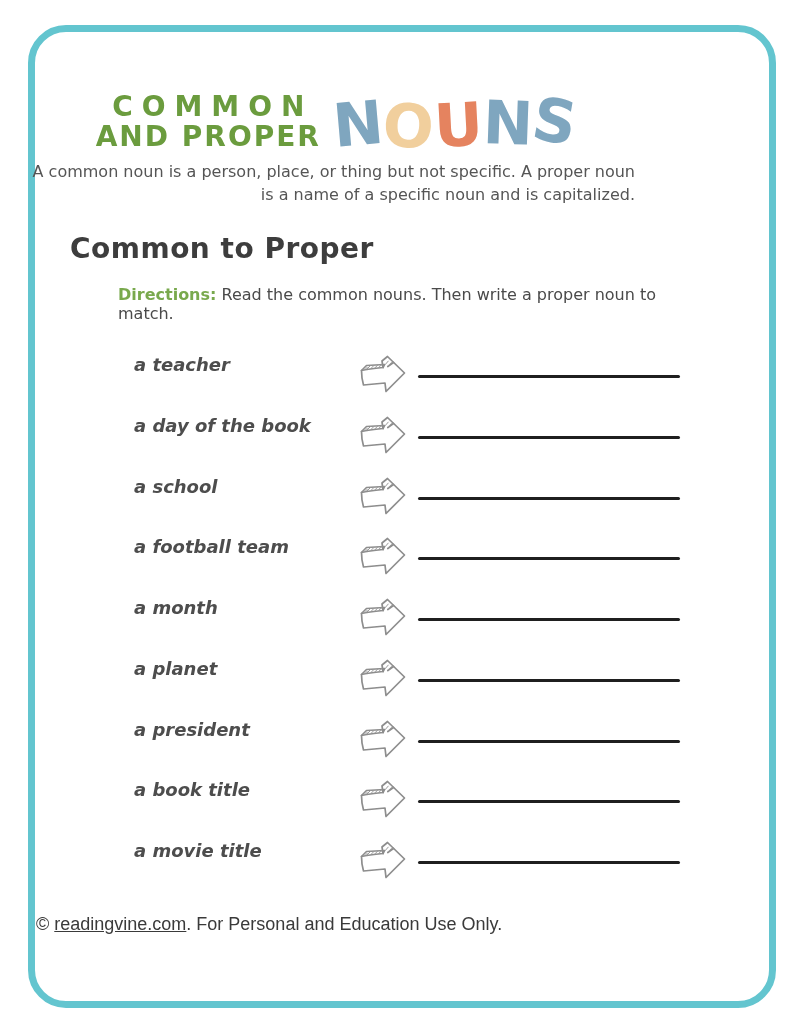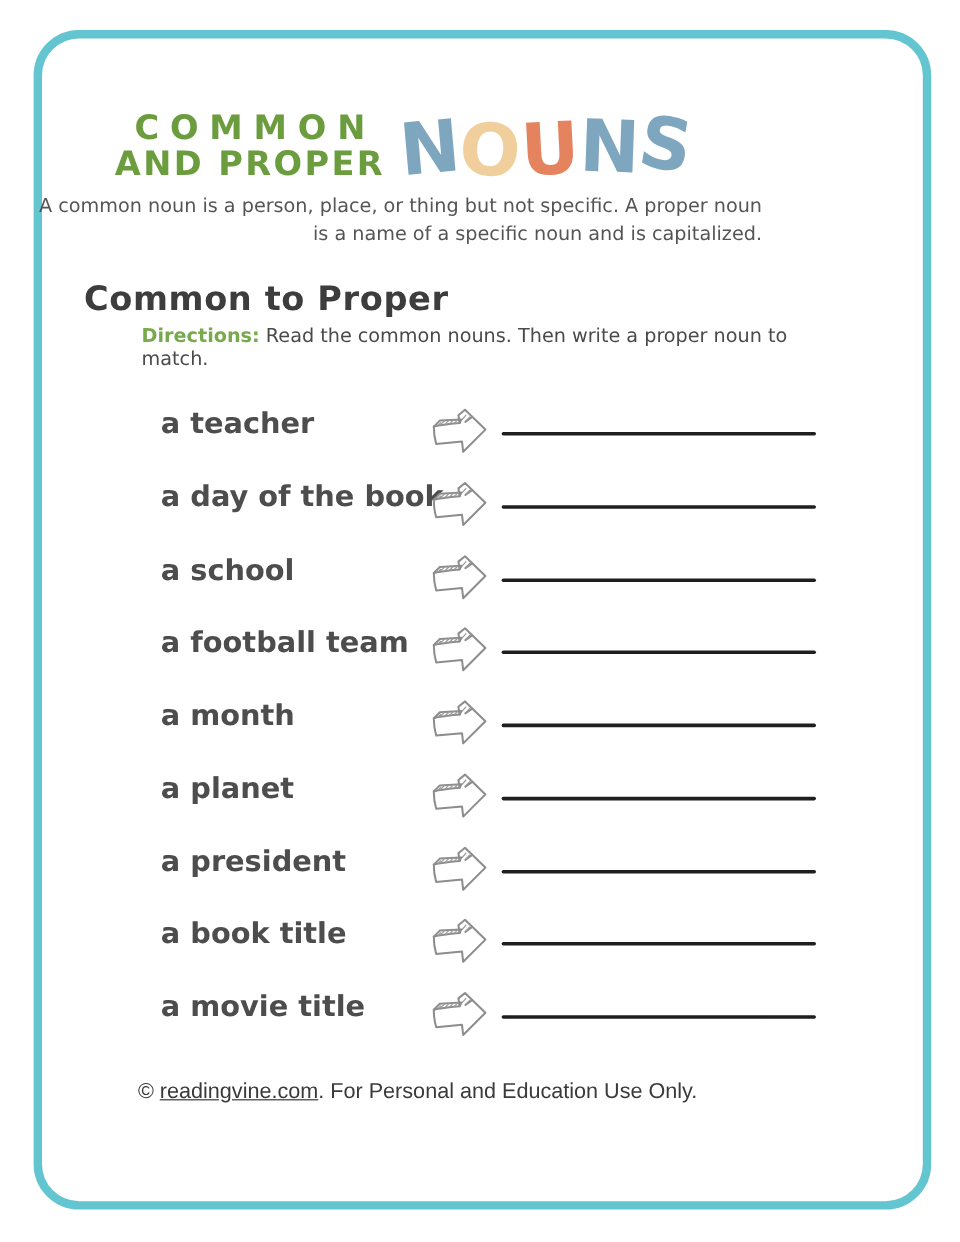--- a/index.html
+++ b/index.html
@@ -37,41 +37,41 @@
     margin:8px auto 0; width:610px; text-align:right; color:#555555;
     font-family:"DejaVu Sans", sans-serif; font-size:16px; line-height:1.45;
   }
 
   
   .section-heading {
     margin:26px 0 0 70px; font-family:"DejaVu Sans", sans-serif;
     font-size:28px; font-weight:800; color:#3d3d3d; letter-spacing:0.5px;
   }
   .directions {
-    margin:5px 0 0 118px; font-family:"DejaVu Sans", sans-serif;
+    margin:20px 0 0 118px; font-family:"DejaVu Sans", sans-serif;
     font-size:16px; color:#4a4a4a;
   }
   .directions .dir-label { color:#79a94d; font-weight:700; }
 
   
   .rows { position:relative; margin:26px 0 0 134px; width:546px; }
   .row  { position:relative; height:60.7px; }
   .item-label {
     position:absolute; left:0; top:5px; font-family:"DejaVu Sans", sans-serif;
-    font-size:24px; font-weight:700; color:#4d4d4d;
+    font-size:18px; font-weight:700; color:#4d4d4d;font-style:italic;
   }
   .arrow { position:absolute; left:223px; top:3px; width:52px; height:44px; }
   .blank {
     position:absolute; left:284px; right:0; top:26px; height:3px;
     background:#1f1f1f; border-radius:2px;
   }
 
   
   .footer {
-    margin-top:18px; text-align:center; font-size:18px; color:#3a3a3a;padding-left:36px;
+    margin-top:18px; text-align:left; font-size:18px; color:#3a3a3a;padding-left:36px;
   }
   .footer a { color:#3a3a3a; text-decoration:underline; cursor:pointer; }
 </style>
 </head>
 <body>
 
 <svg width="0" height="0" style="position:absolute">
   <symbol id="arrow3d" viewBox="0 0 52 44">
     <g fill="#ffffff" stroke="#8d8d8d" stroke-width="1.7" stroke-linejoin="round" stroke-linecap="round">
       <path d="M4.5 18.5 C11 16.8 19 16.1 26 15.5 L25 9 L30.5 4.5 L47.5 21 L29 39.5 L28 31 L6.5 33 C5 28 4.5 23 4.5 18.5 Z"></path>

